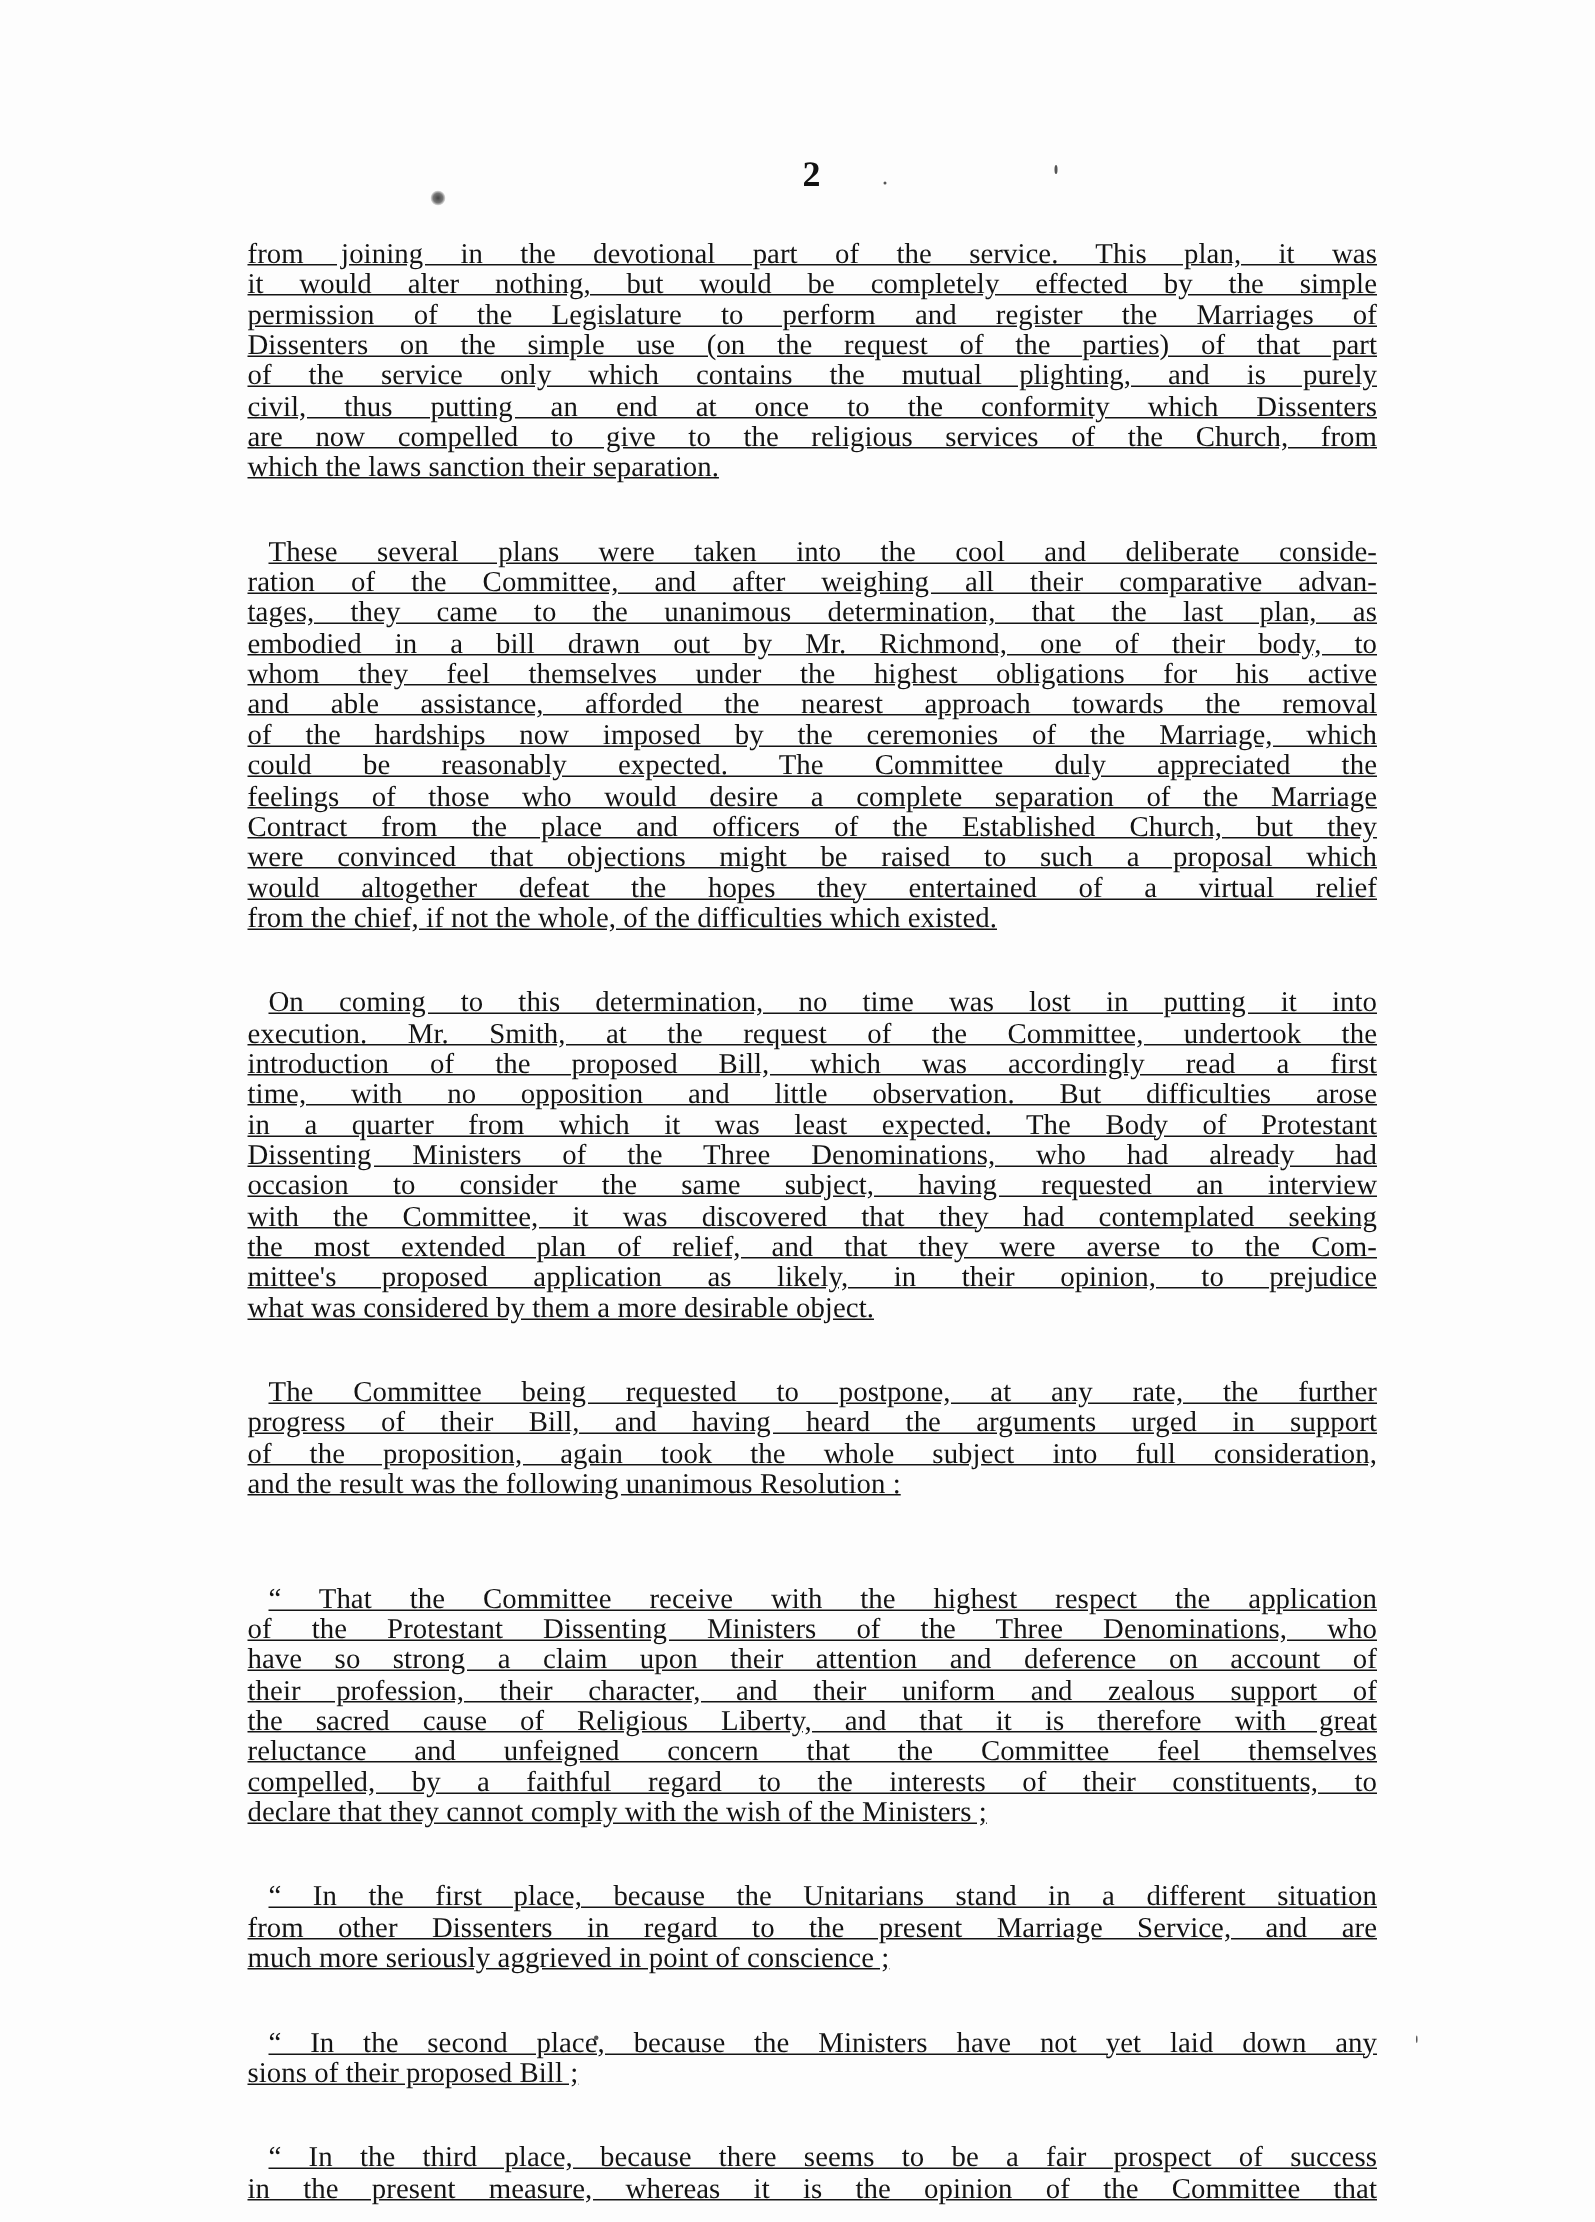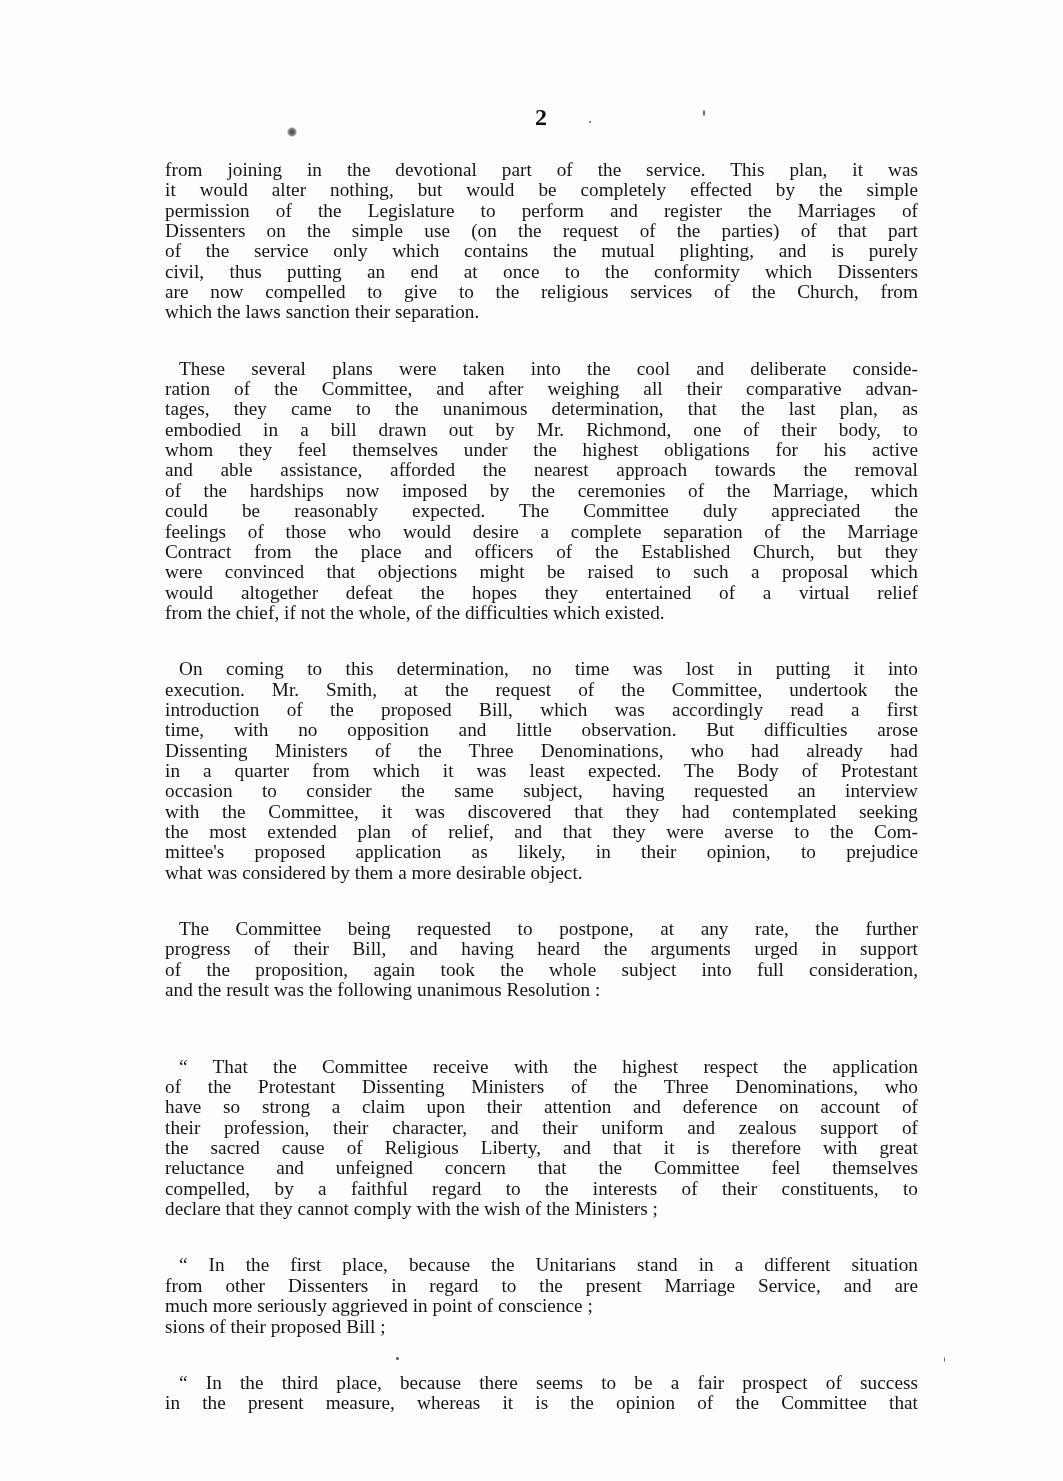--- a/index.html
+++ b/index.html
@@ -41,20 +41,21 @@
       left: 287px; top: 127px;
       width: 10px; height: 10px;
       background: radial-gradient(circle, #444 0%, #777 45%, rgba(255,255,255,0) 75%);
       border-radius: 50%;
     }
     .body-text {
       position: absolute;
       left: 165px;
       top: 160px;
       width: 753px;
+      text-decoration: underline;
     }
     .line {
       display: block;
       height: 20.35px;
       line-height: 20.35px;
       font-size: 19.2px;
       white-space: nowrap;
       text-align: justify;
       text-align-last: justify;
       letter-spacing: 0.05px;
@@ -106,22 +107,22 @@
         <span class="line">Contract from the place and officers of the Established Church, but they</span>
         <span class="line">were convinced that objections might be raised to such a proposal which</span>
         <span class="line">would altogether defeat the hopes they entertained of a virtual relief</span>
         <span class="line last">from the chief, if not the whole, of the difficulties which existed.</span>
       </div>
       <div>
         <span class="line indent">On coming to this determination, no time was lost in putting it into</span>
         <span class="line">execution.  Mr. Smith, at the request of the Committee, undertook the</span>
         <span class="line">introduction of the proposed Bill, which was accordingly read a first</span>
         <span class="line">time, with no opposition and little observation.  But difficulties arose</span>
+        <span class="line">in a quarter from which it was least expected.  The Body of Protestant</span>
         <span class="line">Dissenting Ministers of the Three Denominations, who had already had</span>
-        <span class="line">in a quarter from which it was least expected.  The Body of Protestant</span>
         <span class="line">occasion to consider the same subject, having requested an interview</span>
         <span class="line">with the Committee, it was discovered that they had contemplated seeking</span>
         <span class="line">the most extended plan of relief, and that they were averse to the Com-</span>
         <span class="line">mittee's proposed application as likely, in their opinion, to prejudice</span>
         <span class="line last">what was considered by them a more desirable object.</span>
       </div>
       <div>
         <span class="line indent">The Committee being requested to postpone, at any rate, the further</span>
         <span class="line">progress of their Bill, and having heard the arguments urged in support</span>
         <span class="line">of the proposition, again took the whole subject into full consideration,</span>
@@ -139,20 +140,21 @@
         <span class="line">reluctance and unfeigned concern that the Committee feel themselves</span>
         <span class="line">compelled, by a faithful regard to the interests of their constituents, to</span>
         <span class="line last">declare that they cannot comply with the wish of the Ministers ;</span>
       </div>
       <div>
         <span class="line indent">“ In the first place, because the Unitarians stand in a different situation</span>
         <span class="line">from other Dissenters in regard to the present Marriage Service, and are</span>
         <span class="line last">much more seriously aggrieved in point of conscience ;</span>
       </div>
       <div>
+        <span class="line indent">“ In the second place, because the Ministers have not yet laid down any</span>
         <span class="line last">sions of their proposed Bill ;</span>
       </div>
       <div>
         <span class="line indent">“ In the third place, because there seems to be a fair prospect of success</span>
         <span class="line">in the present measure, whereas it is the opinion of the Committee that</span>
       </div>
     </div>
 </div>
 
 </body></html>

